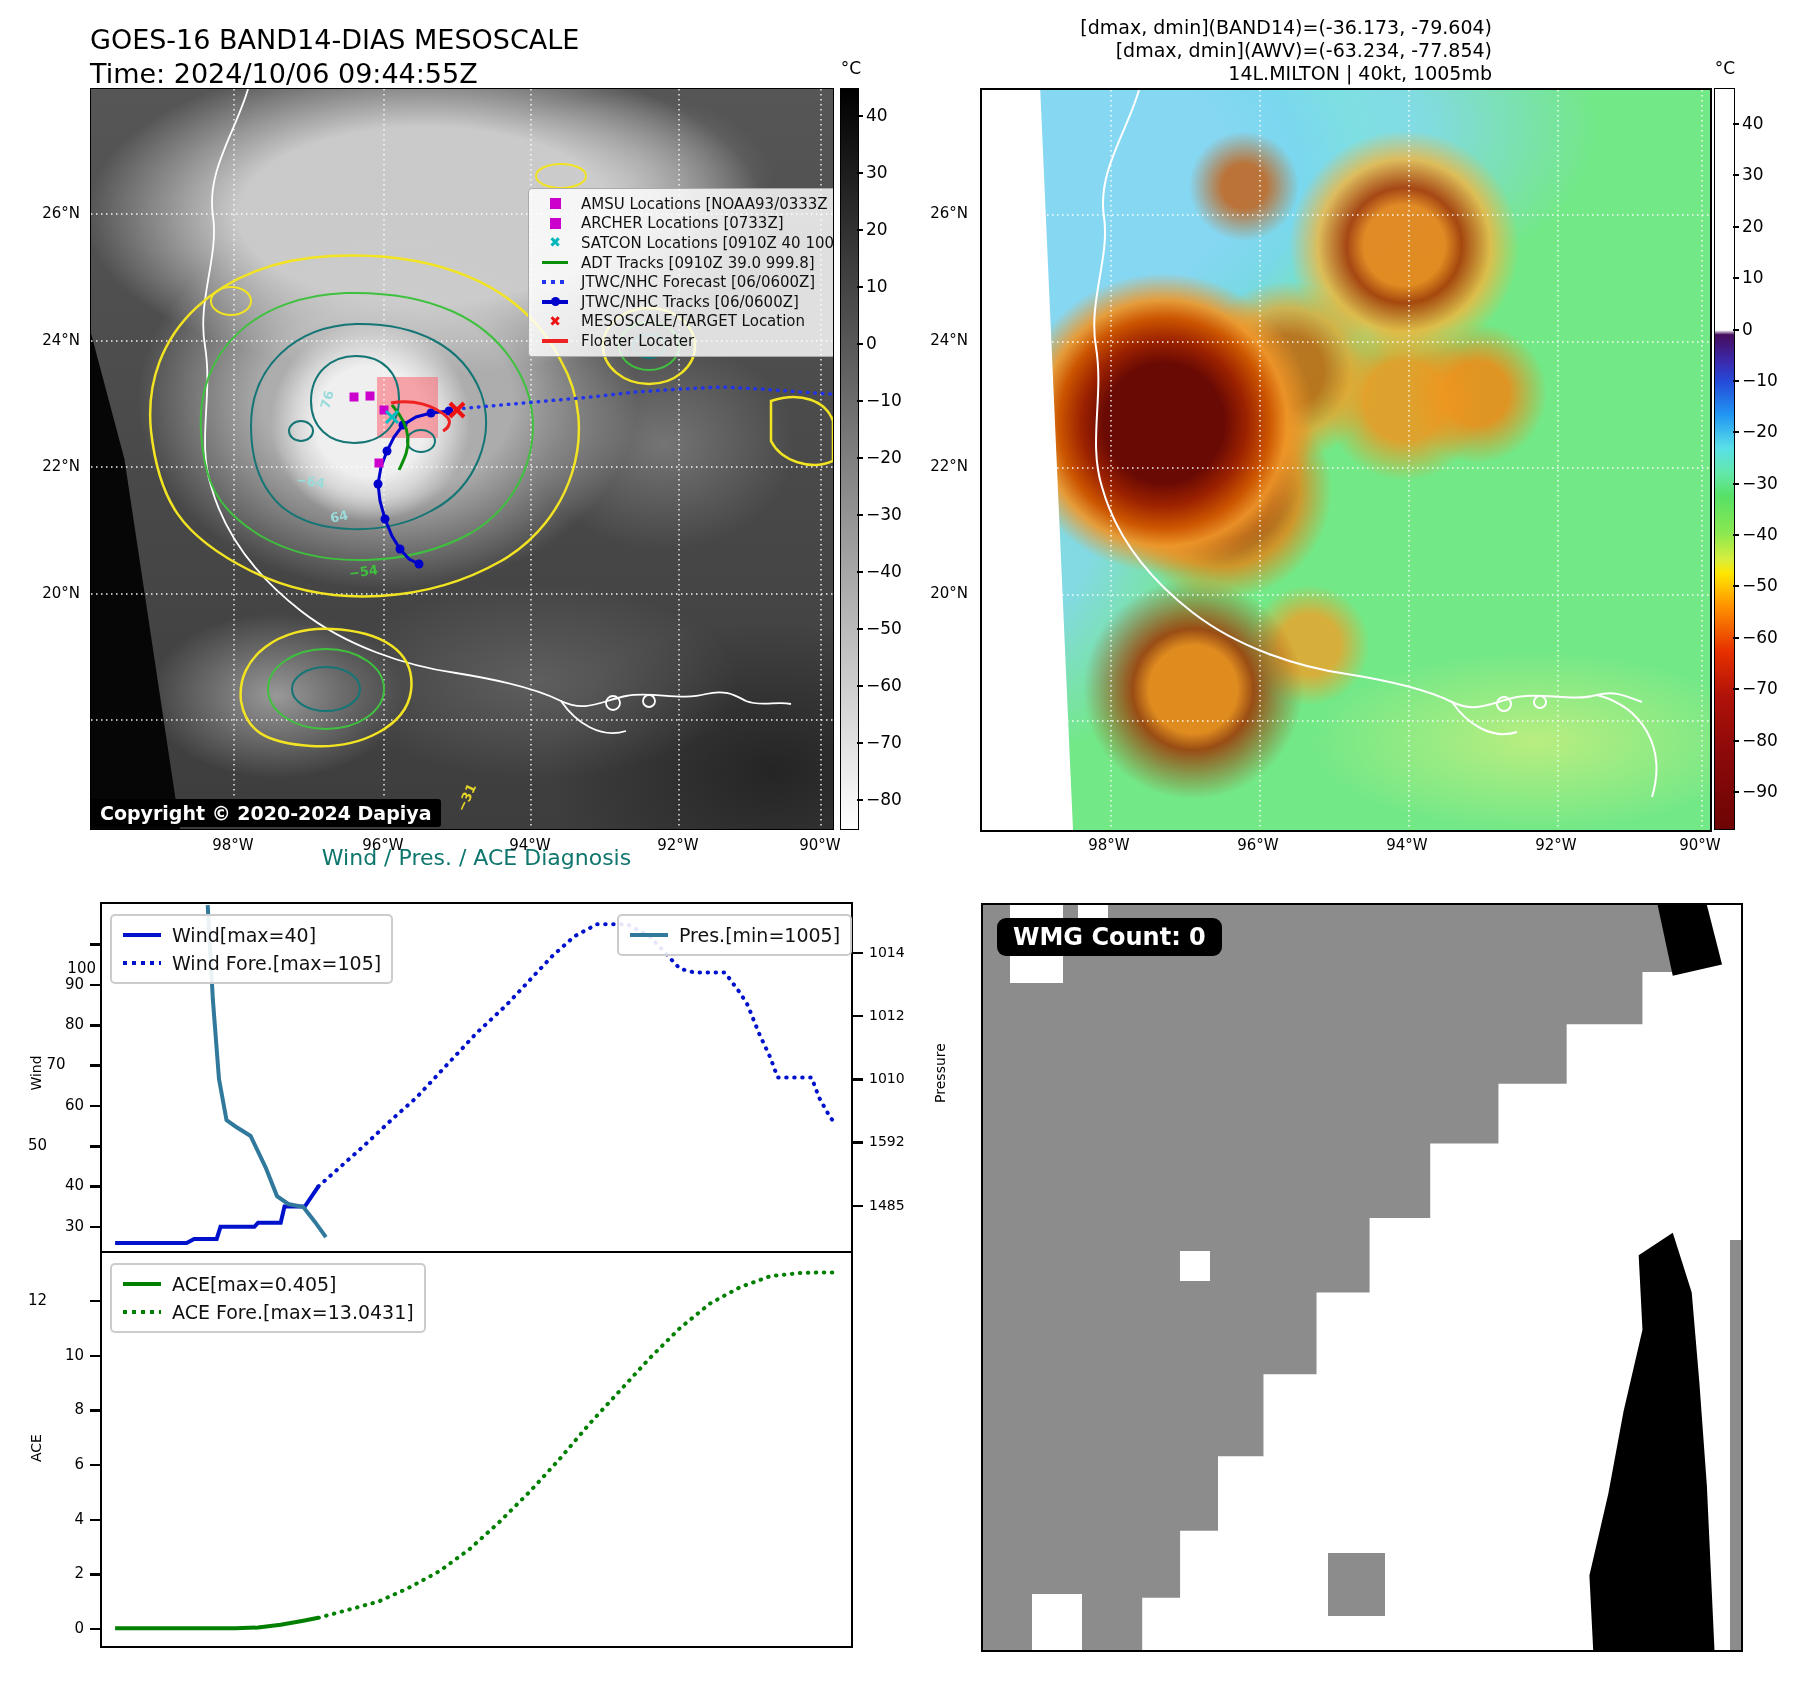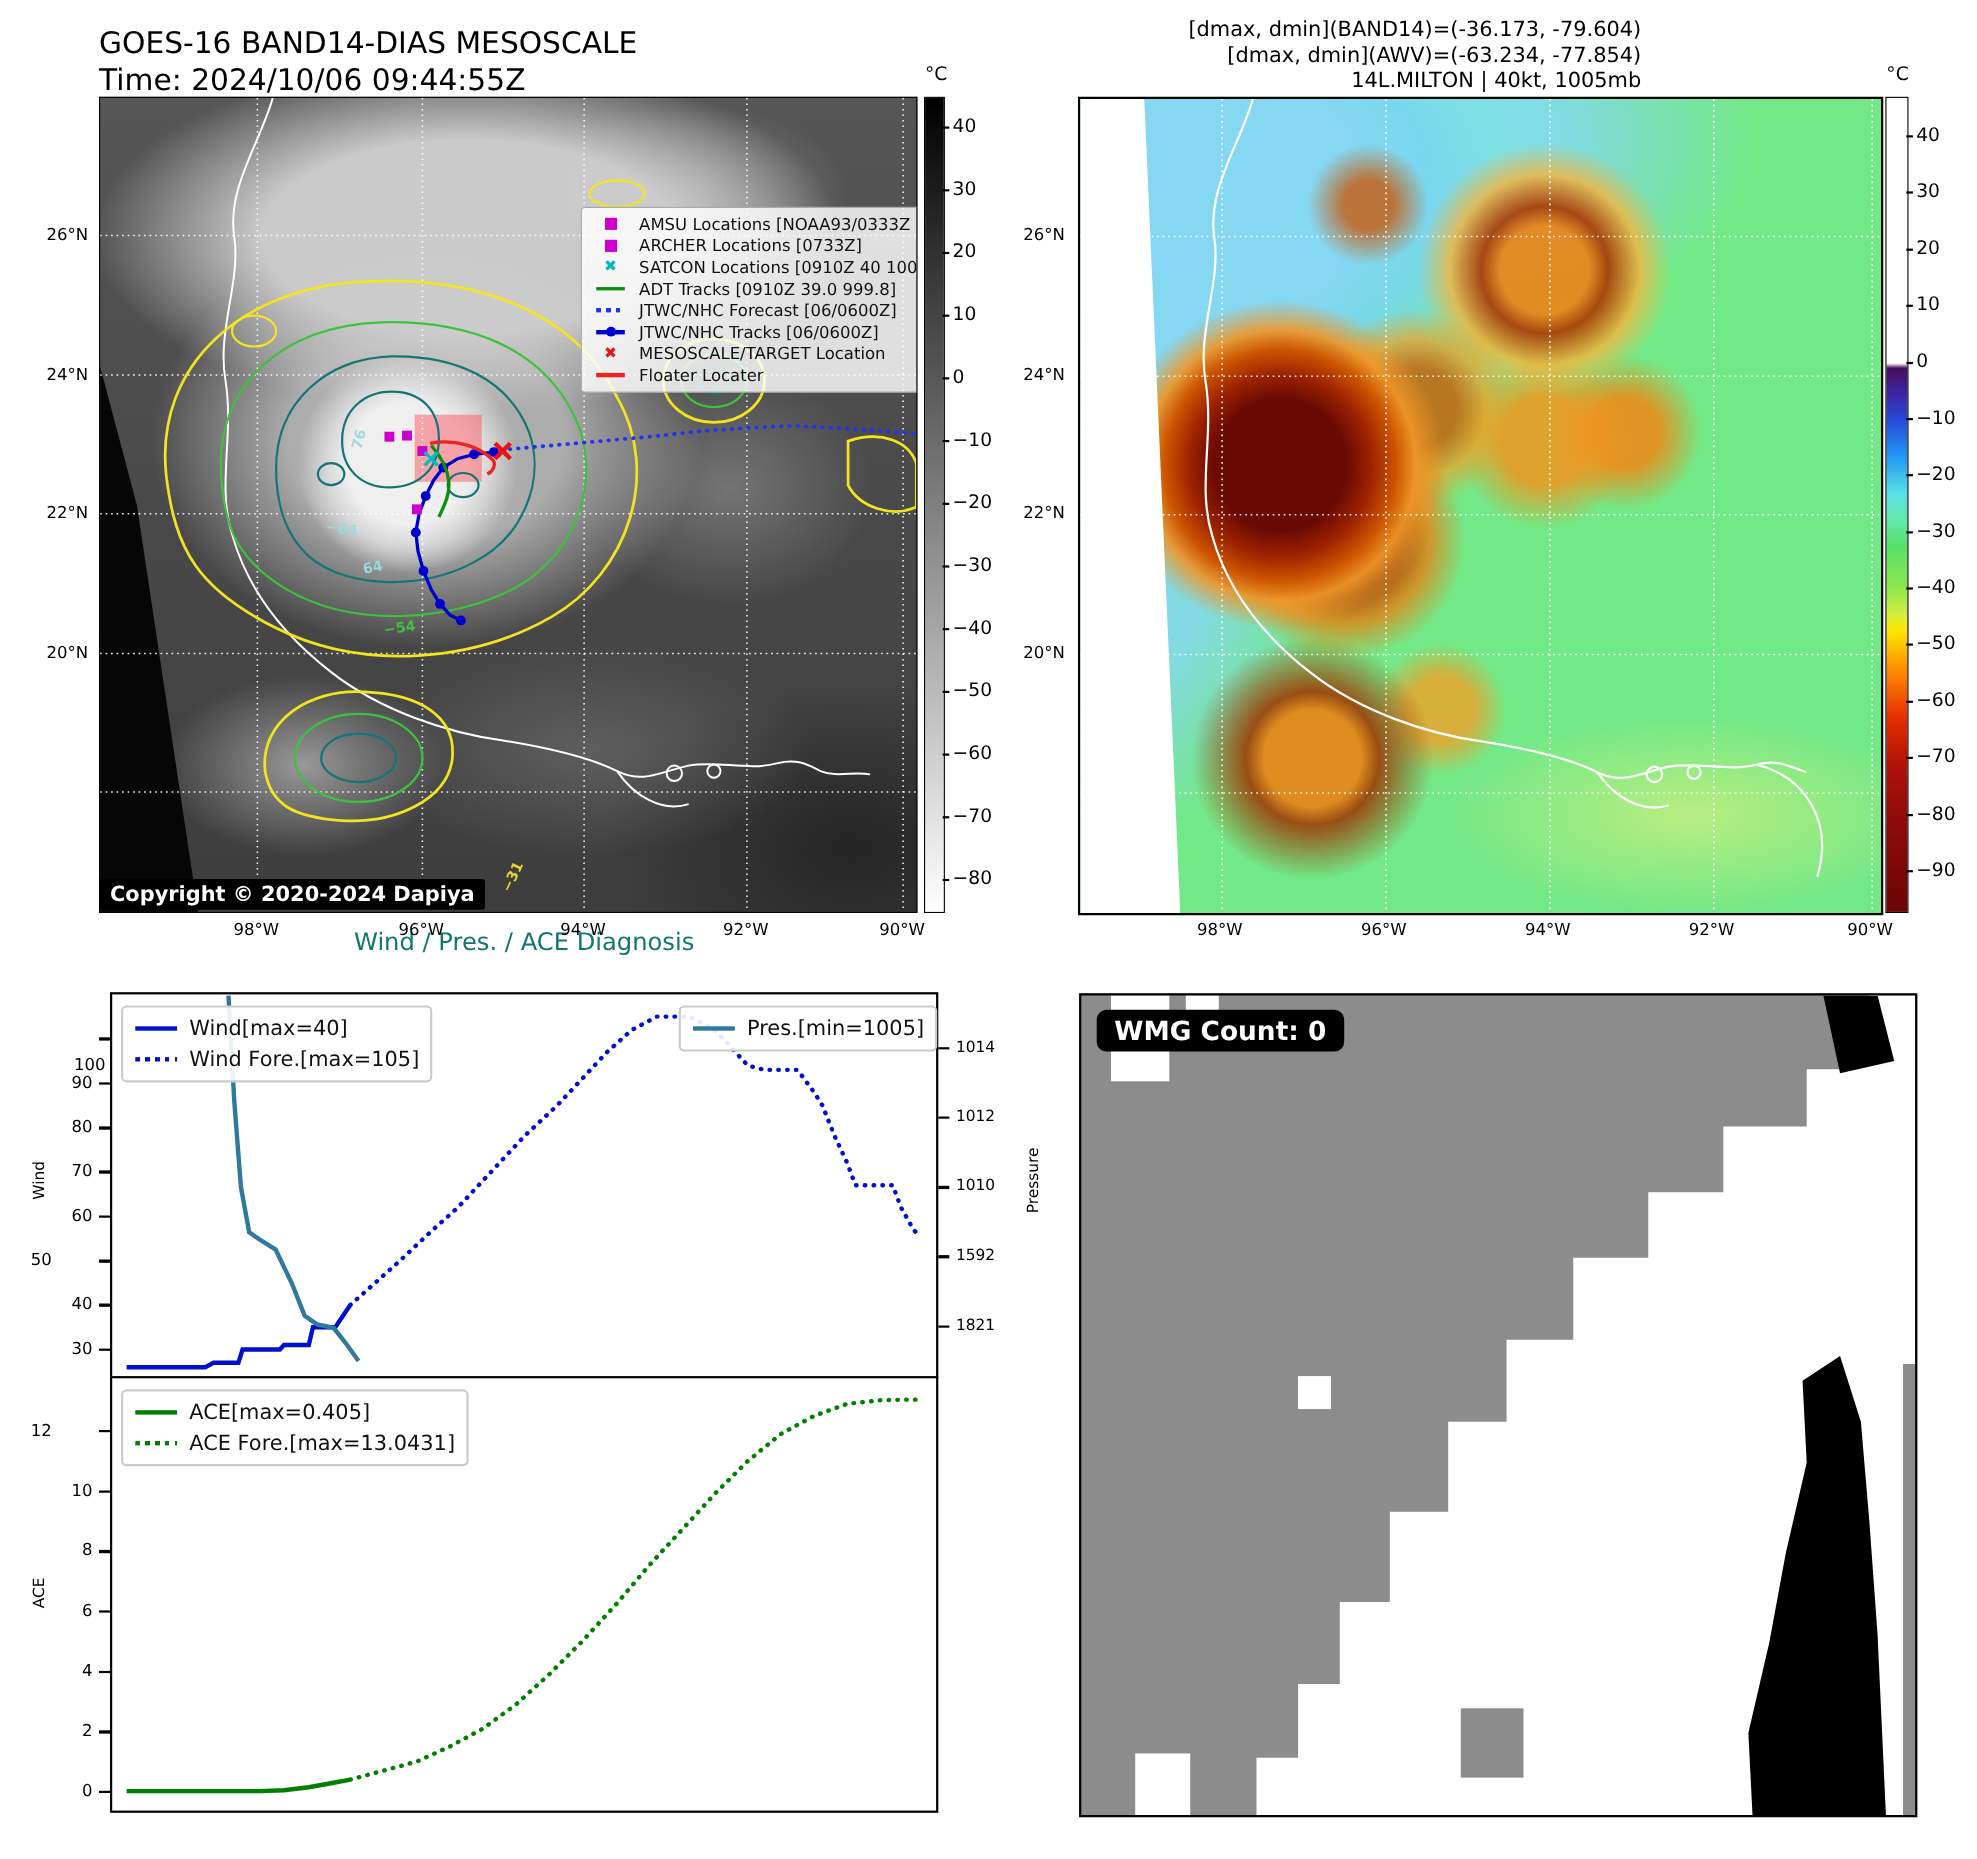--- a/index.html
+++ b/index.html
@@ -385,39 +385,39 @@
     <div class="abs tick-label contour-label" style="left: 330px; top: 509px; color: rgb(154, 218, 218); transform: rotate(-12deg); font-size: 13px;">64</div>
     <div class="abs tick-label contour-label" style="left: 349px; top: 564px; color: rgb(63, 193, 63); transform: rotate(-8deg); font-size: 13px;">−54</div>
     <div class="abs tick-label contour-label" style="left: 452px; top: 790px; color: rgb(232, 213, 42); transform: rotate(-65deg); font-size: 13px;">−31</div>
     <div class="abs tick-label" style="left: 90px; top: 943.362px; width: 10px; height: 2.5px; background: rgb(0, 0, 0);"></div>
     <div class="abs tick-label" style="left: 40px; top: 934.362px; width: 56px; text-align: right; font-size: 15px; margin-top: 25px;">100</div>
     <div class="abs tick-label" style="left: 90px; top: 983.707px; width: 10px; height: 2.5px; background: rgb(0, 0, 0);"></div>
     <div class="abs tick-label" style="left: 28px; top: 974.707px; width: 56px; text-align: right; font-size: 15px;">90</div>
     <div class="abs tick-label" style="left: 90px; top: 1024.05px; width: 10px; height: 2.5px; background: rgb(0, 0, 0);"></div>
     <div class="abs tick-label" style="left: 28px; top: 1015.05px; width: 56px; text-align: right; font-size: 15px;">80</div>
     <div class="abs tick-label" style="left: 90px; top: 1064.4px; width: 10px; height: 2.5px; background: rgb(0, 0, 0);"></div>
-    <div class="abs tick-label" style="left: 28px; top: 1055.4px; width: 56px; text-align: right; font-size: 15px;">70</div>
+    <div class="abs tick-label" style="left: 28px; top: 1055.4px; width: 56px; text-align: center; font-size: 15px;">70</div>
     <div class="abs tick-label" style="left: 90px; top: 1104.74px; width: 10px; height: 2.5px; background: rgb(0, 0, 0);"></div>
     <div class="abs tick-label" style="left: 28px; top: 1095.74px; width: 56px; text-align: right; font-size: 15px;">60</div>
     <div class="abs tick-label" style="left: 90px; top: 1145.09px; width: 10px; height: 2.5px; background: rgb(0, 0, 0);"></div>
     <div class="abs tick-label" style="left: 28px; top: 1136.09px; width: 56px; text-align: left; font-size: 15px;">50</div>
     <div class="abs tick-label" style="left: 90px; top: 1185.43px; width: 10px; height: 2.5px; background: rgb(0, 0, 0);"></div>
     <div class="abs tick-label" style="left: 28px; top: 1176.43px; width: 56px; text-align: right; font-size: 15px;">40</div>
     <div class="abs tick-label" style="left: 90px; top: 1225.78px; width: 10px; height: 2.5px; background: rgb(0, 0, 0);"></div>
     <div class="abs tick-label" style="left: 28px; top: 1216.78px; width: 56px; text-align: right; font-size: 15px;">30</div>
     <div class="abs tick-label" style="left: 853px; top: 951.595px; width: 10px; height: 2.5px; background: rgb(0, 0, 0);"></div>
     <div class="abs tick-label" style="left: 869px; top: 943.595px; font-size: 14px;">1014</div>
     <div class="abs tick-label" style="left: 853px; top: 1014.84px; width: 10px; height: 2.5px; background: rgb(0, 0, 0);"></div>
     <div class="abs tick-label" style="left: 869px; top: 1006.84px; font-size: 14px;">1012</div>
     <div class="abs tick-label" style="left: 853px; top: 1078.08px; width: 10px; height: 2.5px; background: rgb(0, 0, 0);"></div>
     <div class="abs tick-label" style="left: 869px; top: 1070.08px; font-size: 14px;">1010</div>
     <div class="abs tick-label" style="left: 853px; top: 1141.32px; width: 10px; height: 2.5px; background: rgb(0, 0, 0);"></div>
     <div class="abs tick-label" style="left: 869px; top: 1133.32px; font-size: 14px;">1592</div>
     <div class="abs tick-label" style="left: 853px; top: 1204.57px; width: 10px; height: 2.5px; background: rgb(0, 0, 0);"></div>
-    <div class="abs tick-label" style="left: 869px; top: 1196.57px; font-size: 14px;">1821</div>
+    <div class="abs tick-label" style="left: 869px; top: 1196.57px; font-size: 14px;">1485</div>
     <div class="abs tick-label" style="left: 90px; top: 1299.84px; width: 10px; height: 2.5px; background: rgb(0, 0, 0);"></div>
     <div class="abs tick-label" style="left: 28px; top: 1290.84px; width: 56px; text-align: left; font-size: 15px;">12</div>
     <div class="abs tick-label" style="left: 90px; top: 1354.51px; width: 10px; height: 2.5px; background: rgb(0, 0, 0);"></div>
     <div class="abs tick-label" style="left: 28px; top: 1345.51px; width: 56px; text-align: right; font-size: 15px;">10</div>
     <div class="abs tick-label" style="left: 90px; top: 1409.18px; width: 10px; height: 2.5px; background: rgb(0, 0, 0);"></div>
     <div class="abs tick-label" style="left: 28px; top: 1400.18px; width: 56px; text-align: right; font-size: 15px;">8</div>
     <div class="abs tick-label" style="left: 90px; top: 1463.85px; width: 10px; height: 2.5px; background: rgb(0, 0, 0);"></div>
     <div class="abs tick-label" style="left: 28px; top: 1454.85px; width: 56px; text-align: right; font-size: 15px;">6</div>
     <div class="abs tick-label" style="left: 90px; top: 1518.52px; width: 10px; height: 2.5px; background: rgb(0, 0, 0);"></div>
     <div class="abs tick-label" style="left: 28px; top: 1509.52px; width: 56px; text-align: right; font-size: 15px;">4</div>

